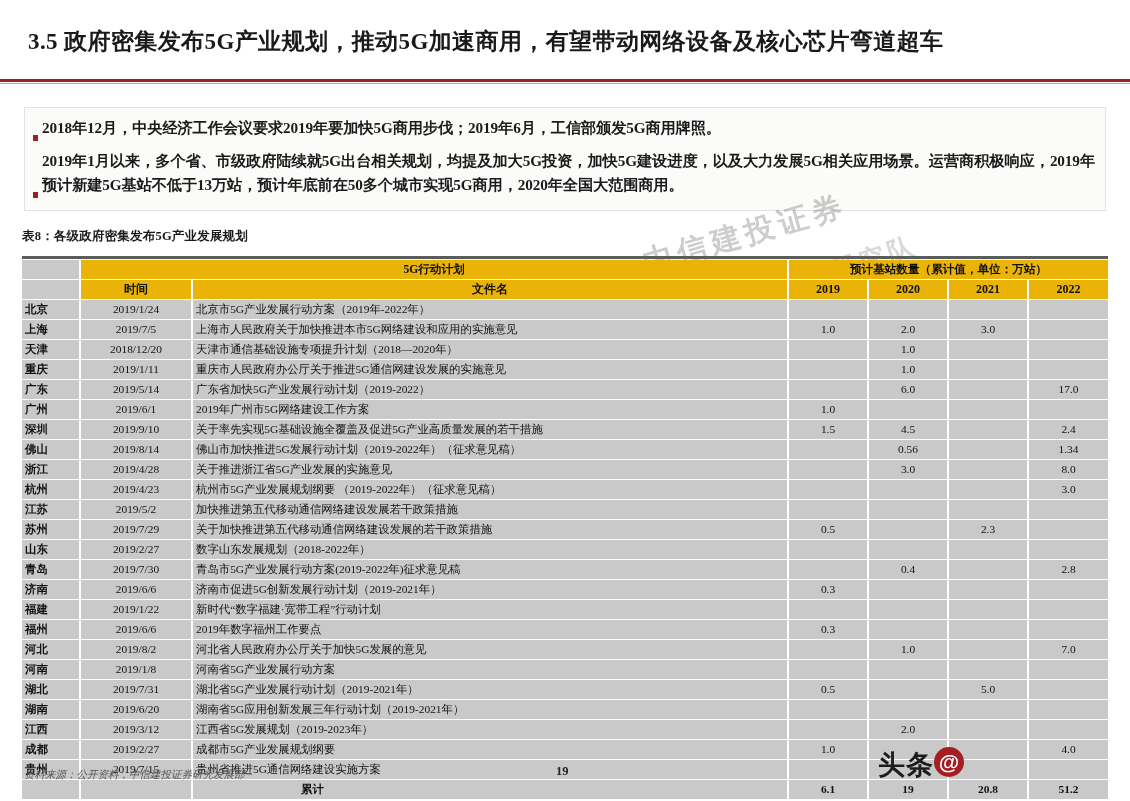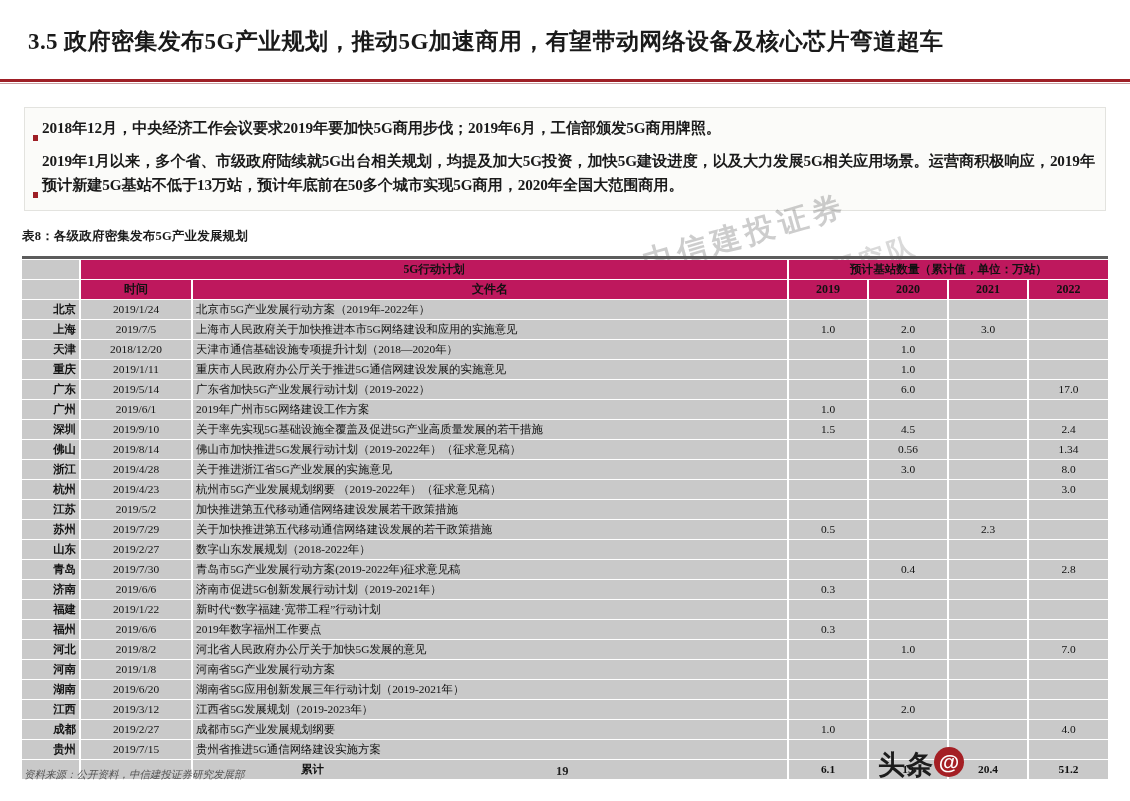--- a/index.html
+++ b/index.html
@@ -139,21 +139,21 @@
     white-space: nowrap;
     line-height: 19px;
     vertical-align: middle;
   }
   table.data td:last-child, table.data th:last-child { border-right: none; }
 
   
   tr.hdr-top th, tr.hdr-sub th {
     font-weight: bold;
     text-align: center;
-    background: #be185d;
+    background: #eab308;
   }
   tr.hdr-top th.blank-cell,
   tr.hdr-sub th.blank-cell { background: #c9c9c9; }
   tr.hdr-top th.grp { font-size: 11.6px; }
   tr.hdr-sub th { font-size: 12px; }
 
   .topline {
     position: absolute;
     left: 22px;
     top: 256px;
@@ -164,21 +164,21 @@
   .botline {
     position: absolute;
     left: 22px;
     top: 741px;
     width: 1086px;
     height: 3px;
     background: #5c5c5c;
   }
 
   td.region {
-    text-align: right;
+    text-align: left;
     font-weight: bold;
     font-size: 12px;
   }
   td.date {
     text-align: center;
     font-size: 11.8px;
   }
   td.doc {
     text-align: left;
     font-size: 11.6px;
@@ -540,20 +540,29 @@
           <tr>
             <td class="region">河南</td>
             <td class="date">2019/1/8</td>
             <td class="doc">河南省5G产业发展行动方案</td>
             <td class="num"></td>
             <td class="num"></td>
             <td class="num"></td>
             <td class="num"></td>
           </tr>
           <tr>
+            <td class="region">湖北</td>
+            <td class="date">2019/7/31</td>
+            <td class="doc">湖北省5G产业发展行动计划（2019-2021年）</td>
+            <td class="num">0.5</td>
+            <td class="num"></td>
+            <td class="num">5.0</td>
+            <td class="num"></td>
+          </tr>
+          <tr>
             <td class="region">湖南</td>
             <td class="date">2019/6/20</td>
             <td class="doc">湖南省5G应用创新发展三年行动计划（2019-2021年）</td>
             <td class="num"></td>
             <td class="num"></td>
             <td class="num"></td>
             <td class="num"></td>
           </tr>
           <tr>
             <td class="region">江西</td>
@@ -581,21 +590,21 @@
             <td class="num"></td>
             <td class="num"></td>
             <td class="num"></td>
           </tr>
           <tr class="total">
             <td class="region"></td>
             <td class="date"></td>
             <td class="doc">累计</td>
             <td class="num">6.1</td>
             <td class="num">19</td>
-            <td class="num">20.4</td>
+            <td class="num">20.8</td>
             <td class="num">51.2</td>
           </tr>
         </tbody>
     </table>
   </div>
 
   <div class="source-note">资料来源：公开资料，中信建投证券研究发展部</div>
   <div class="page-num">19</div>
 
   <div class="logo">

